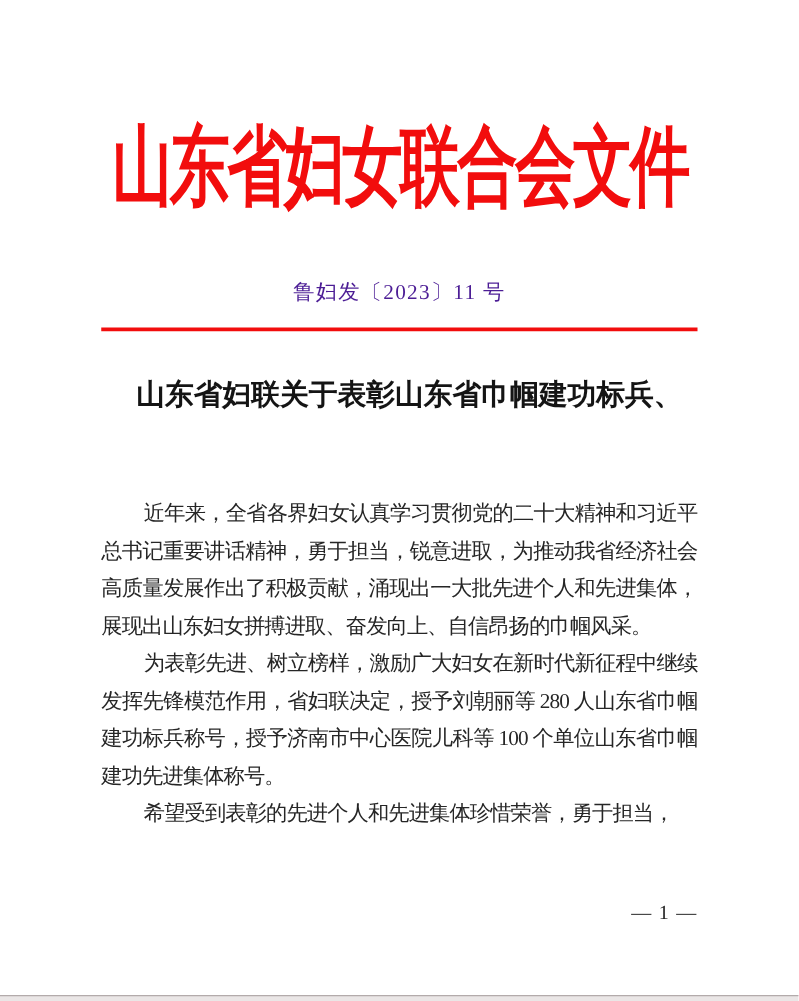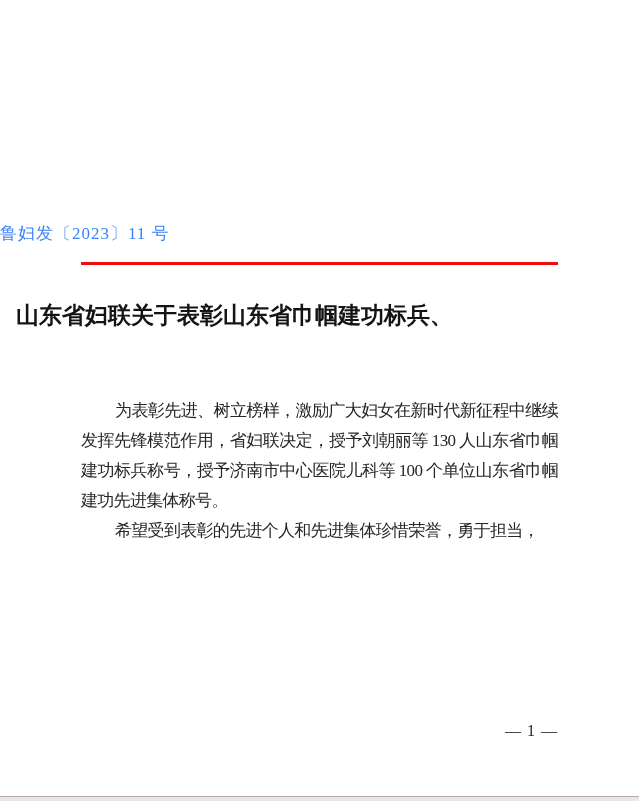--- a/index.html
+++ b/index.html
@@ -36,40 +36,41 @@
     transform: scale(0.98, 1.42);
     transform-origin: center;
     white-space: nowrap;
   }
   
   .doc-number {
     position: absolute;
     top: 222px;
     left: 0;
     right: 0;
-    text-align: left;
+    text-align: center;
     font-size: 17px;
     letter-spacing: 1px;
-    color: #3b82f6;
+    color: #4c1d95;
   }
   
   .red-rule {
     position: absolute;
     top: 262px;
     left: 81px;
     width: 477px;
     height: 3px;
     background: #f20d0d;
   }
   
   .doc-title {
     position: absolute;
     top: 300px;
     left: 0;
     right: 0;
+    text-align: center;
     font-weight: bold;
     font-size: 23px;
     line-height: 31px;
     color: #141414;
     padding-left: 16px;
   }
   
   .body-text {
     position: absolute;
     top: 396px;
@@ -105,31 +106,35 @@
     height: 4px;
     background: #eae6e6;
     border-top: 1px solid #b3abab;
   }
 </style>
 </head>
 <body>
 
 <div class="page">
 
+  <div class="agency-title">
+    <span class="stretch">山东省妇女联合会文件</span>
+  </div>
 
   <div class="doc-number">鲁妇发〔2023〕11 号</div>
 
   <div class="red-rule"></div>
 
   <div class="doc-title">
     <div>山东省妇联关于表彰山东省巾帼建功标兵、</div>
   </div>
 
   <div class="body-text">
-    <p>为表彰先进、树立榜样，激励广大妇女在新时代新征程中继续发挥先锋模范作用，省妇联决定，授予刘朝丽等 130 人山东省巾帼建功标兵称号，授予济南市中心医院儿科等 100 个单位山东省巾帼建功先进集体称号。</p>
+    <p>近年来，全省各界妇女认真学习贯彻党的二十大精神和习近平总书记重要讲话精神，勇于担当，锐意进取，为推动我省经济社会高质量发展作出了积极贡献，涌现出一大批先进个人和先进集体，展现出山东妇女拼搏进取、奋发向上、自信昂扬的巾帼风采。</p>
+    <p>为表彰先进、树立榜样，激励广大妇女在新时代新征程中继续发挥先锋模范作用，省妇联决定，授予刘朝丽等 280 人山东省巾帼建功标兵称号，授予济南市中心医院儿科等 100 个单位山东省巾帼建功先进集体称号。</p>
     <p>希望受到表彰的先进个人和先进集体珍惜荣誉，勇于担当，</p>
   </div>
 
   <div class="page-footer">— 1 —</div>
 
   <div class="bottom-edge"></div>
 
 </div>
 
 </body></html>

